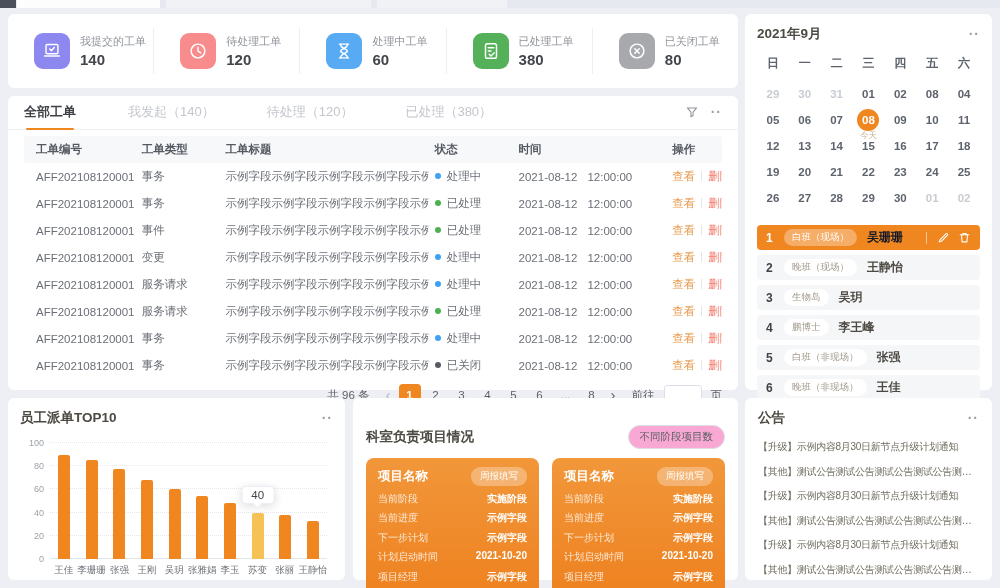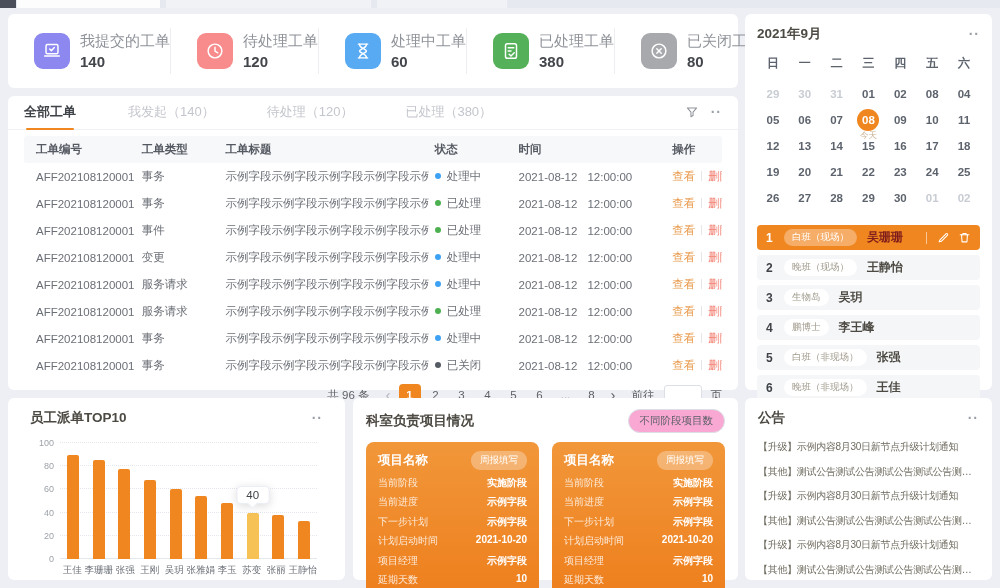--- a/index.html
+++ b/index.html
@@ -19,21 +19,21 @@
   .strip .pill-c { position:absolute; left:377px; top:0; width:130px; height:8px; background:#f1f2f6; }
 
   .panel { position:absolute; background:#fff; border-radius:6px; }
 
   
   #stats-panel { left:8px; top:14px; width:730px; height:74px; display:flex; align-items:center; }
   .stat-item { flex:1; display:flex; align-items:center; padding-left:26px; height:46px; }
   .stat-item + .stat-item { border-left:1px solid #eceef2; }
   .stat-icon { width:36px; height:36px; border-radius:9px; display:flex; align-items:center; justify-content:center; flex:0 0 36px; }
   .stat-texts { margin-left:10px; }
-  .stat-label { font-size:15px; color:#8f9399; white-space:nowrap; }
+  .stat-label { font-size:11px; color:#8f9399; white-space:nowrap; }
   .stat-value { font-size:15px; font-weight:bold; color:#42454a; margin-top:2px; }
 
   
   #orders-panel { left:8px; top:96px; width:730px; height:294px; }
   .tabs-bar { display:flex; align-items:center; height:34px; padding:0 16px; border-bottom:1px solid #f0f1f4; }
   .tab { font-size:13px; color:#c3c6cc; margin-right:52px; height:34px; line-height:32px; position:relative; cursor:pointer; white-space:nowrap; }
   .tab.active { color:#3f4247; font-weight:bold; }
   .tab.active::after { content:""; position:absolute; left:2px; right:2px; bottom:0; height:2px; background:#f0861f; border-radius:1px; }
   .tabs-icons { margin-left:auto; display:flex; align-items:center; gap:12px; color:#8f9399; }
   .more-dots { font-size:14px; font-weight:bold; color:#9a9ea5; letter-spacing:1px; cursor:pointer; line-height:8px; }
@@ -73,41 +73,41 @@
   .cal-cell.today .cal-today-label { display:block; position:absolute; left:0; right:0; top:21px; font-size:8.5px; color:#cbb396; }
   .sched-list { margin-top:12px; }
   .sched-item { display:flex; align-items:center; height:25px; background:#f5f6f8; border-radius:4px; margin-bottom:5px; padding:0 9px; cursor:pointer; }
   .sched-num { width:16px; font-size:12px; font-weight:bold; color:#3f4247; }
   .sched-badge { background:#fff; color:#a09a8c; font-size:9.5px; padding:2px 8px; border-radius:9px; margin-left:2px; white-space:nowrap; }
   .sched-name { margin-left:10px; font-size:12px; font-weight:bold; color:#4d4a43; }
   .sched-actions { display:none; margin-left:auto; align-items:center; gap:8px; }
   .sched-item.active { background:#f0861f; }
   .sched-item.active .sched-num { color:#fff; }
   .sched-item.active .sched-badge { background:rgba(255,255,255,.32); color:#fff; }
-  .sched-item.active .sched-name { color:#7f1d1d; }
+  .sched-item.active .sched-name { color:#0f172a; }
   .sched-item.active .sched-actions { display:flex; }
   .sched-sep { width:1px; height:12px; background:rgba(255,255,255,.55); margin-right:2px; }
 
   
-  #chart-panel { left:8px; top:398px; width:337px; height:182px; padding:11px 22px; }
+  #chart-panel { left:8px; top:398px; width:337px; height:182px; padding:11px 12px; }
   .chart-wrap { position:relative; height:116px; margin:16px 6px 0 30px; }
   .gridline { position:absolute; left:0; right:0; height:0; border-top:1px dotted #e4e7eb; }
   .gridline.base { border-top:1px solid #e4e7eb; }
   .y-label { position:absolute; left:-28px; width:22px; text-align:right; font-size:9px; color:#9da2a8; transform:translateY(50%); }
   .bars { position:absolute; left:0; right:0; top:0; bottom:0; display:flex; }
   .bar-slot { flex:1; position:relative; }
   .bar { position:absolute; bottom:0; left:50%; transform:translateX(-50%); width:12px; background:#f0861f; border-radius:2px 2px 0 0; }
   .bar.hl { background:#f6c155; }
   .chart-tooltip { position:absolute; left:50%; transform:translateX(-50%); margin-bottom:9px; background:#fff; border:1px solid #ebeef5; border-radius:4px; box-shadow:0 2px 10px rgba(0,0,0,.14); font-size:11.5px; color:#3f4247; padding:2px 9px; z-index:2; }
   .chart-tooltip::after { content:""; position:absolute; left:50%; transform:translateX(-50%); bottom:-4px; width:7px; height:7px; background:#fff; border-right:1px solid #ebeef5; border-bottom:1px solid #ebeef5; transform:translateX(-50%) rotate(45deg); }
   .xlabels { display:flex; margin:5px 6px 0 30px; }
   .x-label { flex:1; text-align:center; font-size:9.5px; color:#6b6f76; white-space:nowrap; }
 
   
-  #projects-panel { left:353px; top:398px; width:385px; height:182px; padding:11px 13px; }
+  #projects-panel { left:353px; top:398px; width:385px; height:182px; padding:27px 13px; }
   .stage-btn { border:1px solid #dcdfe6; background:#f9a8d4; color:#5a5e66; font-size:10.5px; border-radius:13px; padding:4px 11px; cursor:pointer; }
   .cards-row { display:flex; gap:13px; margin-top:9px; }
   .proj-card { flex:1; background:linear-gradient(180deg,#f1973a,#ee7f1d); border-radius:8px; padding:9px 12px 8px; color:#fff; }
   .proj-head { display:flex; align-items:center; justify-content:space-between; margin-bottom:5px; }
   .proj-name { font-size:12.5px; font-weight:bold; }
   .report-btn { background:rgba(255,255,255,.3); border:none; color:#fff; font-size:9.5px; border-radius:9px; padding:3px 9px; cursor:pointer; }
   .proj-field { display:flex; justify-content:space-between; margin-top:5.5px; font-size:10px; }
   .pf-label { color:rgba(255,255,255,.82); }
   .pf-value { font-weight:bold; }
 

